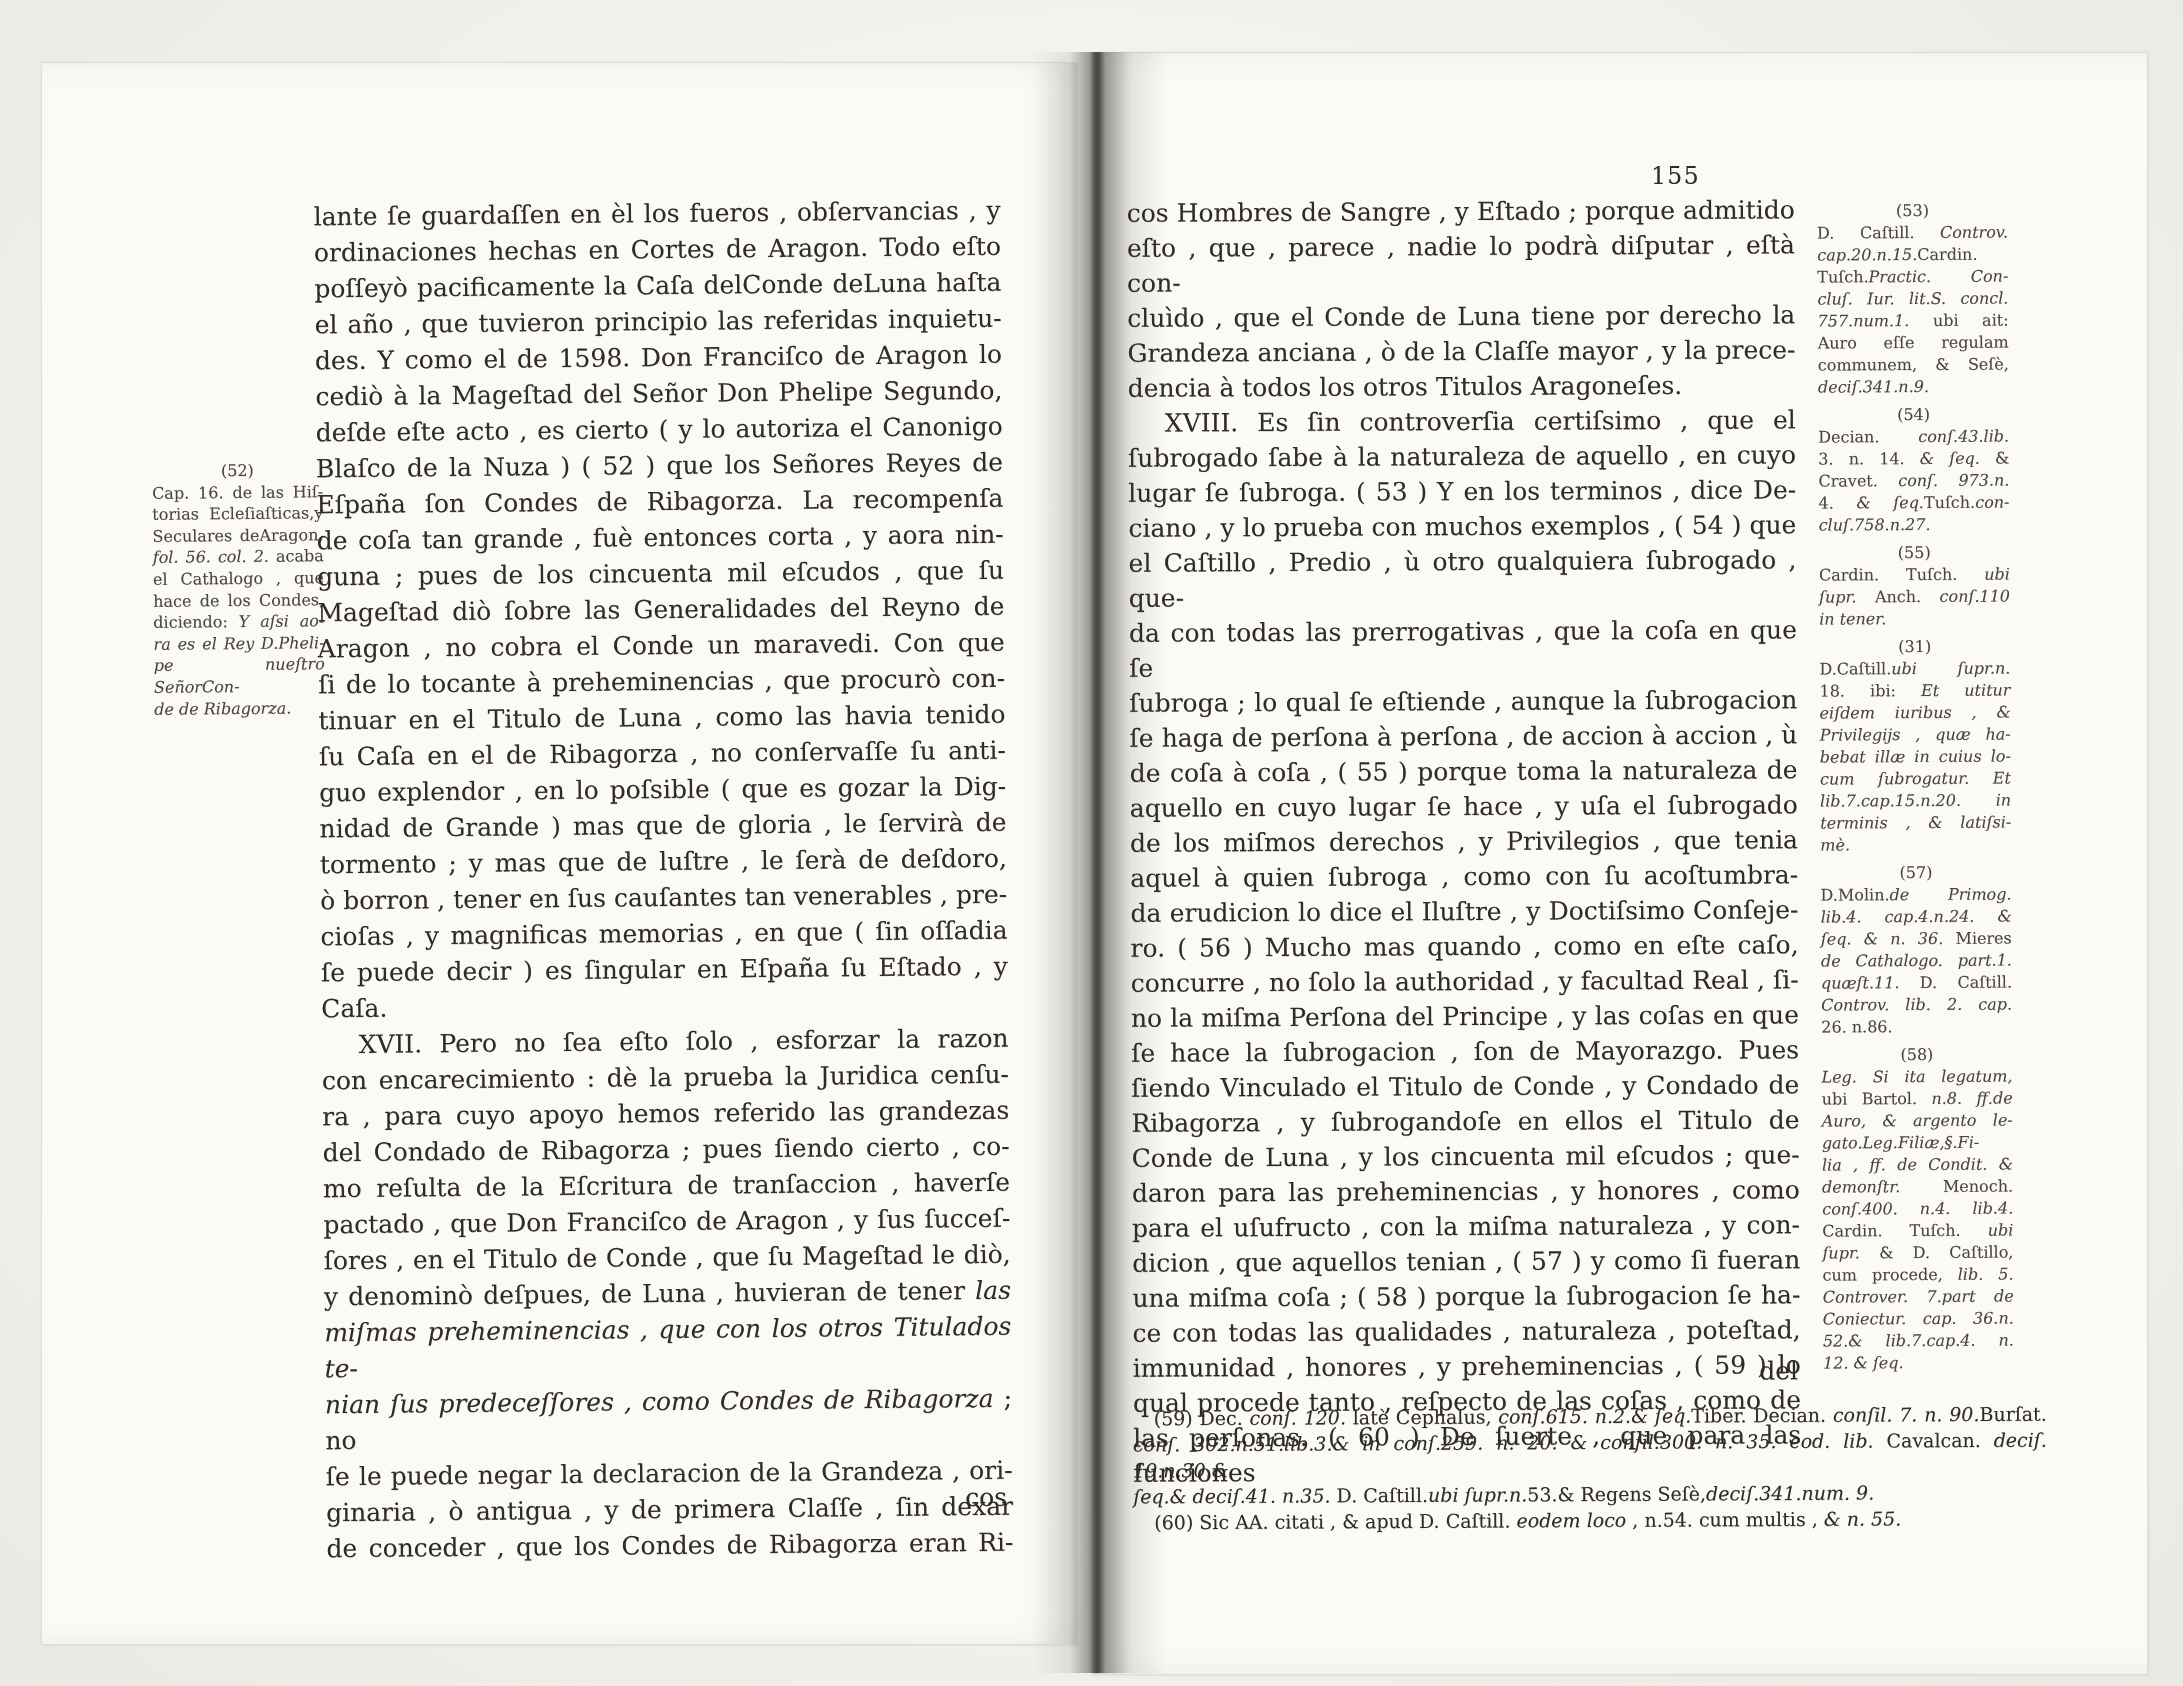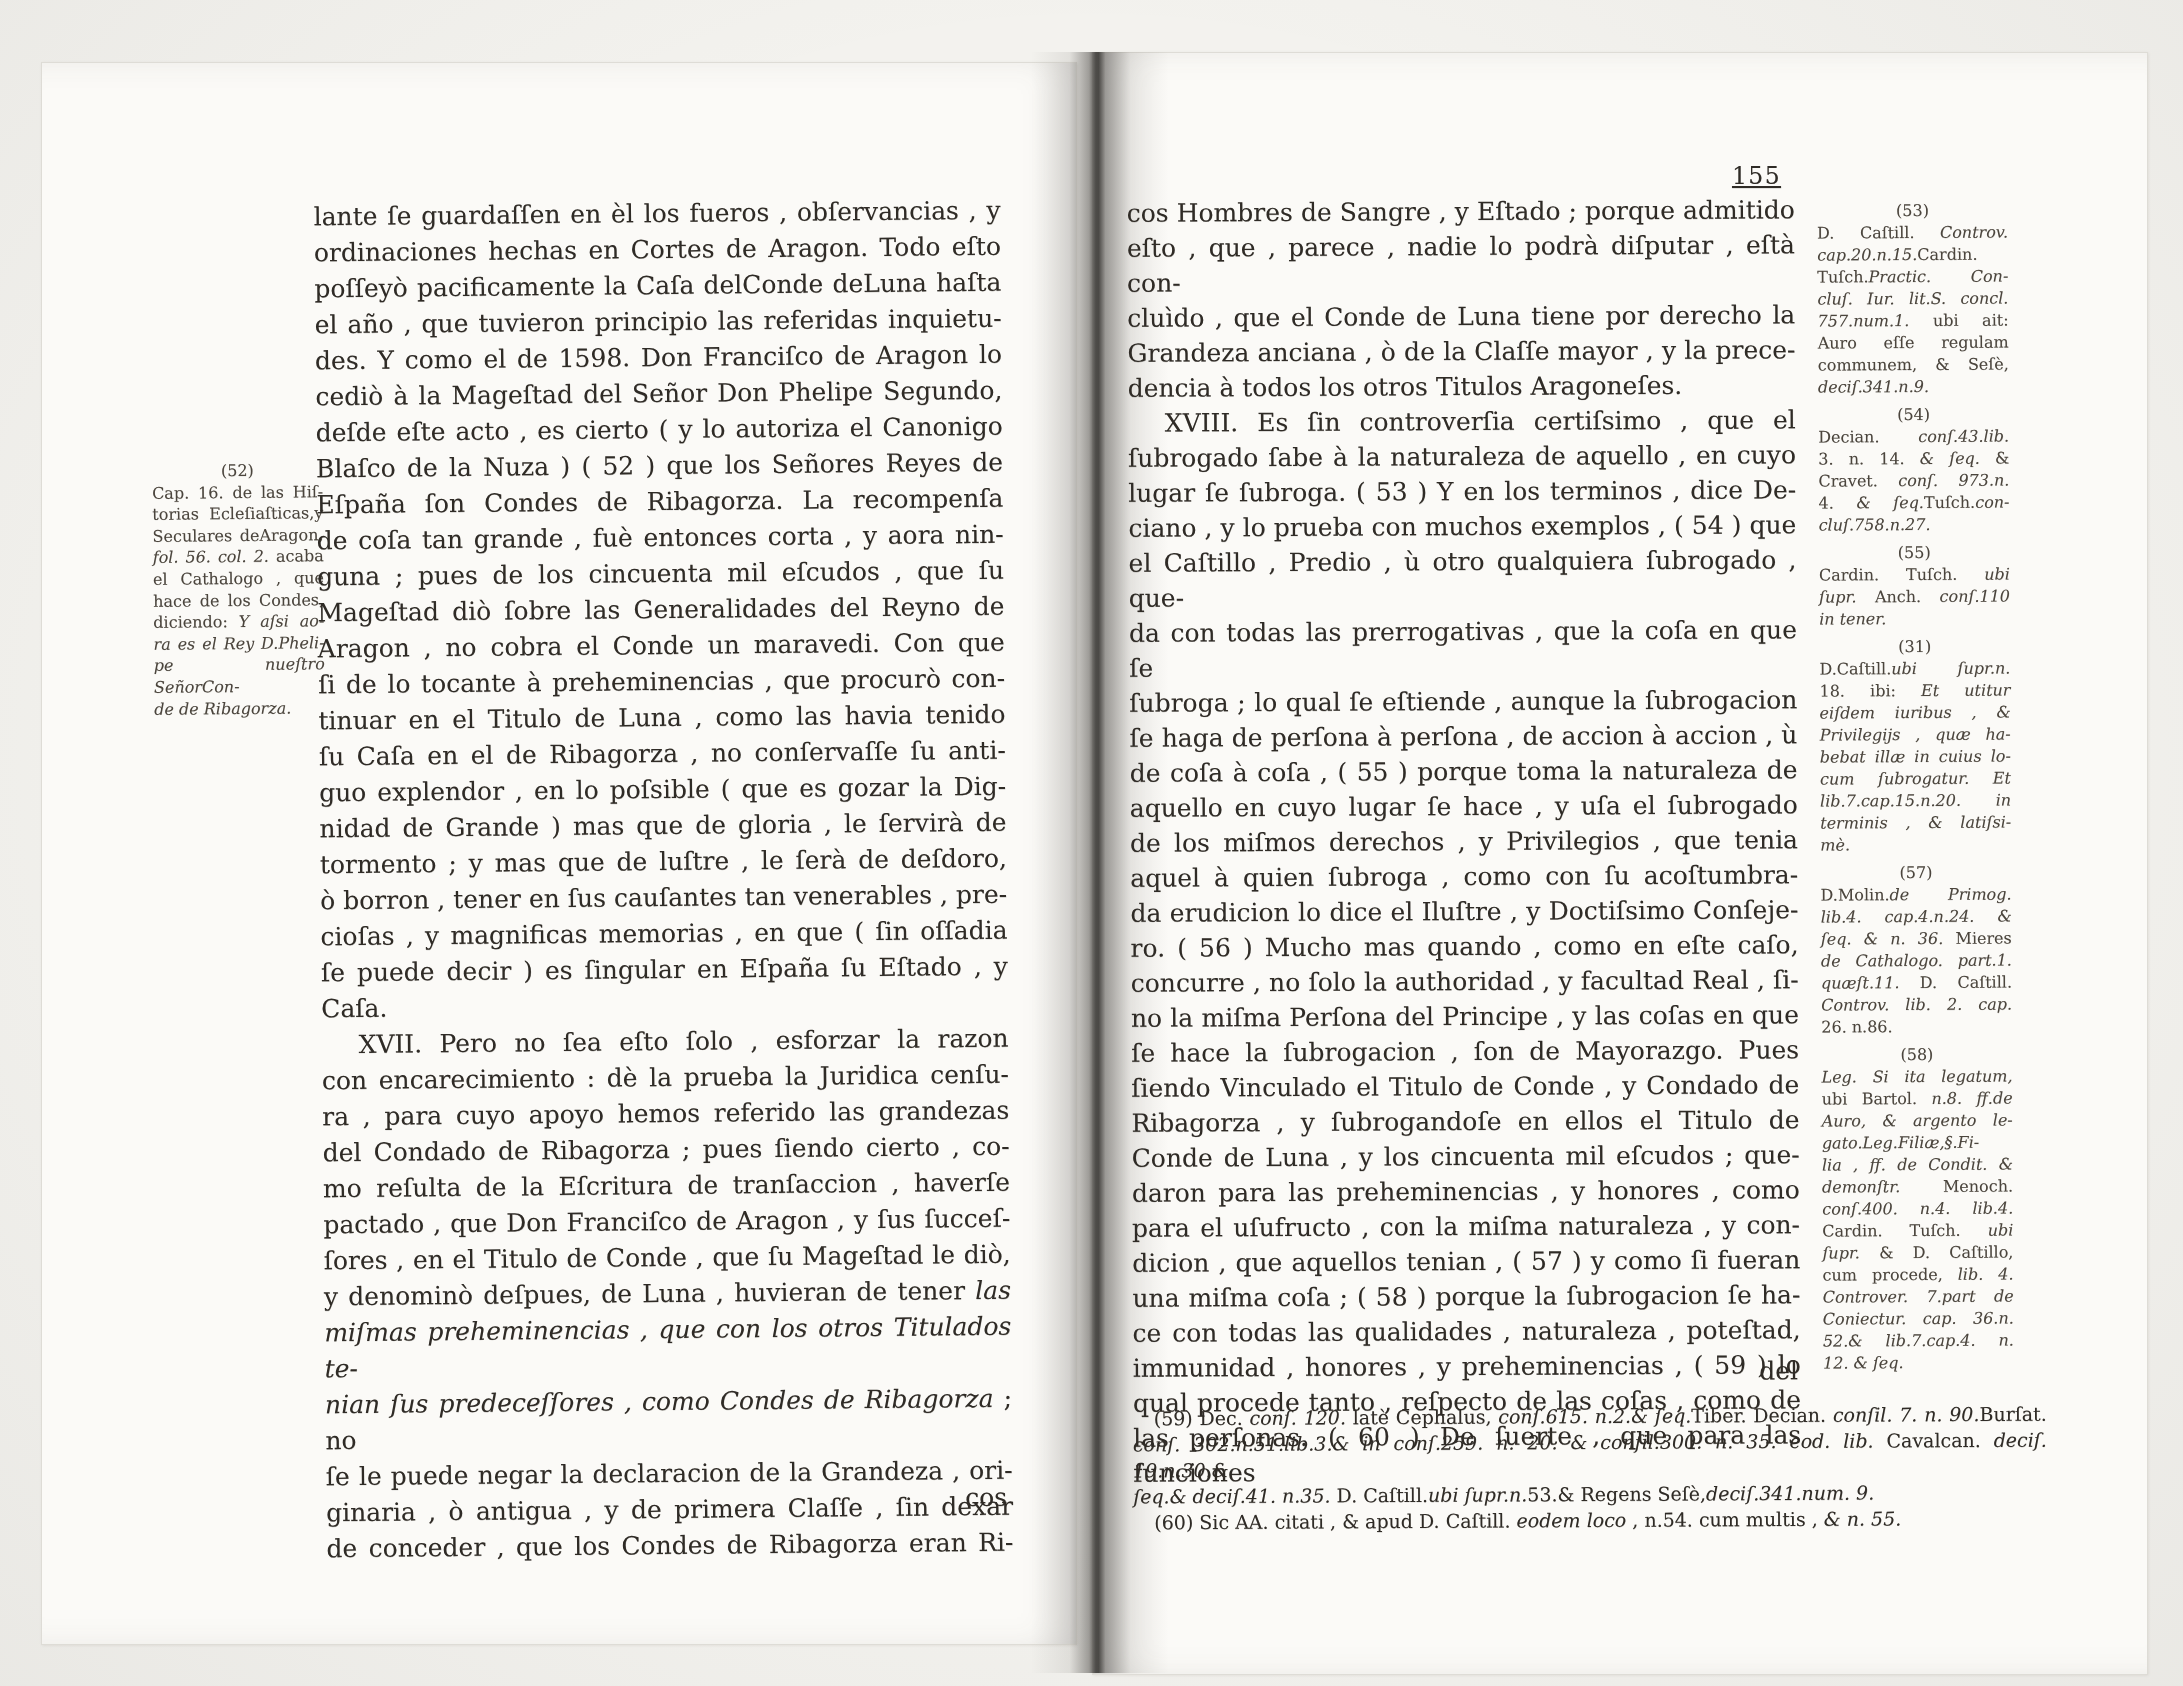--- a/index.html
+++ b/index.html
@@ -28,21 +28,21 @@
   #left-body{left:320px;top:196px;width:687px;font-size:25px;line-height:36px;transform:rotate(-0.55deg);transform-origin:50% 50%;}
   #right-body{left:1130px;top:194px;width:668px;font-size:25px;line-height:35px;transform:rotate(-0.30deg);transform-origin:50% 50%;}
   #left-margin-note{left:153px;top:460px;width:171px;font-size:16px;line-height:21.6px;transform:rotate(-0.55deg);}
   #right-margin{left:1820px;top:200px;width:191px;font-size:16px;line-height:22px;transform:rotate(-0.30deg);}
   #footnotes{left:1133px;top:1403px;width:914px;font-size:19px;line-height:26px;transform:rotate(-0.30deg);}
   .note-label{text-align:center;text-align-last:center;}
   .note{margin-bottom:6px;}
   .catchword{position:absolute;font-size:25px;text-align:right;}
   #left-catchword{left:320px;top:1486px;width:687px;transform:rotate(-0.55deg);}
   #right-catchword{left:1130px;top:1358px;width:668px;transform:rotate(-0.30deg);}
-  #page-number{position:absolute;left:1722px;top:162px;width:69px;font-size:23.5px;text-align:center;letter-spacing:1.4px;text-decoration:underline;}
+  #page-number{position:absolute;left:1641px;top:162px;width:69px;font-size:23.5px;text-align:center;letter-spacing:1.4px;}
   .ft-ind{text-indent:21px;}
 </style>
 </head>
 <body>
 
 <div class="vignette"></div>
 
 <div class="sheet sheet-left"></div>
 <div class="sheet sheet-right"></div>
 <div class="gutter"></div>
@@ -194,21 +194,21 @@
       <div class="tl note-label">(58)</div>
       <div class="tl"><span class="it">Leg. Si ita legatum,</span></div>
       <div class="tl"><span>ubi Bartol. </span><span class="it">n.8. ff.de</span></div>
       <div class="tl"><span class="it">Auro, &amp; argento le-</span></div>
       <div class="tl"><span class="it">gato.Leg.Filiæ,§.Fi-</span></div>
       <div class="tl"><span class="it">lia , ff. de Condit. &amp;</span></div>
       <div class="tl"><span class="it">demonſtr.</span><span> Menoch.</span></div>
       <div class="tl"><span class="it">conſ.400. n.4. lib.4.</span></div>
       <div class="tl"><span>Cardin. Tuſch. </span><span class="it">ubi</span></div>
       <div class="tl"><span class="it">ſupr.</span><span> &amp; D. Caſtillo,</span></div>
-      <div class="tl"><span>cum procede, </span><span class="it">lib. 4.</span></div>
+      <div class="tl"><span>cum procede, </span><span class="it">lib. 5.</span></div>
       <div class="tl"><span class="it">Controver. 7.part de</span></div>
       <div class="tl"><span class="it">Coniectur. cap. 36.n.</span></div>
       <div class="tl"><span class="it">52.&amp; lib.7.cap.4. n.</span></div>
       <div class="tl nj"><span class="it">12. &amp; ſeq.</span></div>
     </div>
   </div>
 
 <div id="footnotes" class="block ink">
     <div class="tl ft-ind"><span>(59)  Dec. </span><span class="it">conſ. 120.</span><span> latè Cephalus, </span><span class="it">conſ.615. n.2.&amp; ſeq.</span><span>Tiber. Decian. </span><span class="it">conſil. 7. n. 90.</span><span>Burſat.</span></div>
     <div class="tl"><span class="it">conſ. 302.n.51.lib.3.&amp; in conſ.259. n. 20. &amp; conſil.300. n. 35. eod. lib.</span><span> Cavalcan. </span><span class="it">deciſ. 19.n.30.&amp;</span></div>

